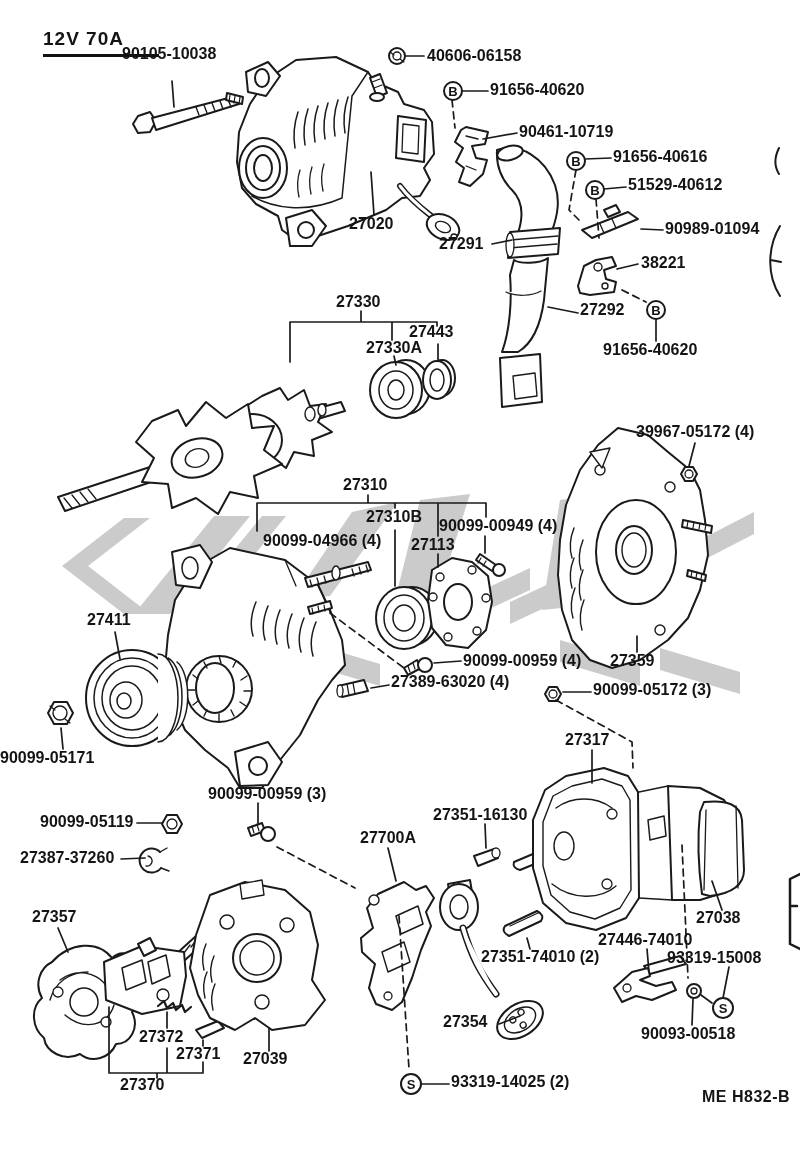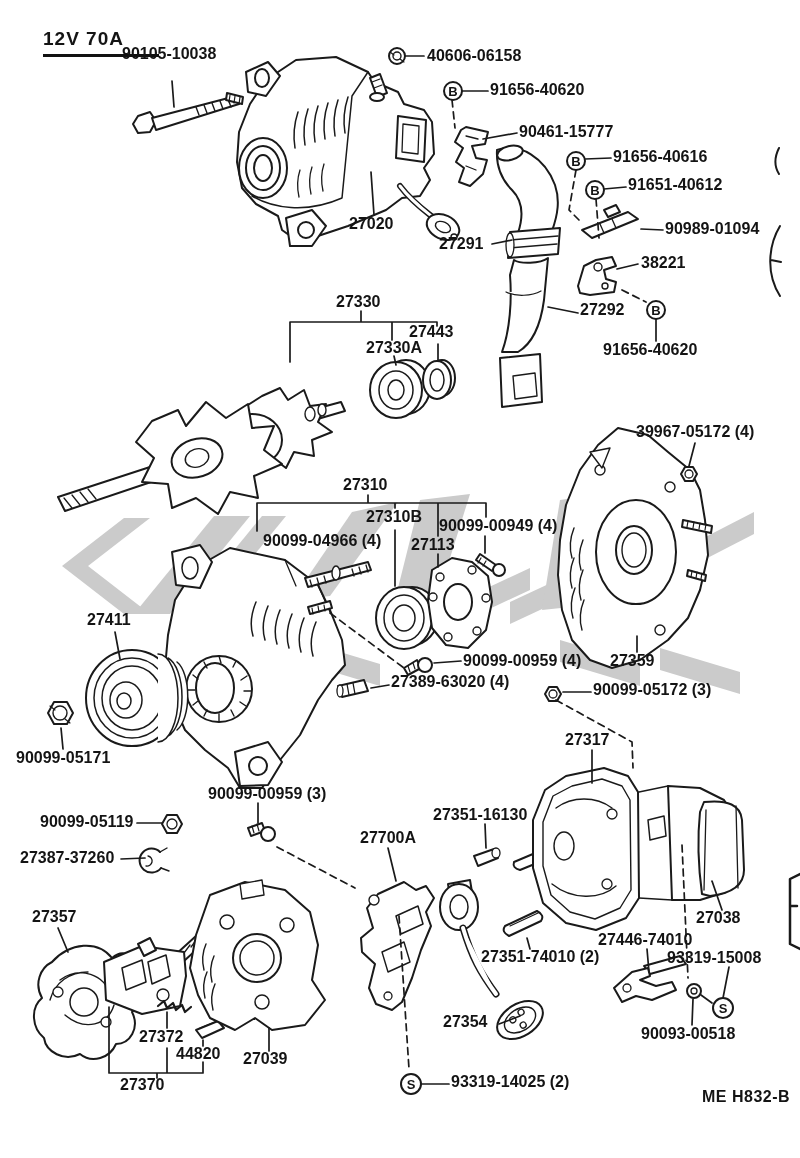--- a/index.html
+++ b/index.html
@@ -440,23 +440,23 @@
       <text x="723" y="1013" text-anchor="middle" font-size="13" font-weight="bold" fill="#141414" stroke="none">S</text>
     </g>
   </g>
 </svg>
 
 <div class="lbl title" style="left:43px;top:29px">12V 70A</div>
 
 <div class="lbl" style="left:122px;top:46px">90105-10038</div>
 <div class="lbl" style="left:427px;top:48px">40606-06158</div>
 <div class="lbl" style="left:490px;top:82px">91656-40620</div>
-<div class="lbl" style="left:519px;top:124px">90461-15777</div>
+<div class="lbl" style="left:519px;top:124px">90461-10719</div>
 <div class="lbl" style="left:613px;top:149px">91656-40616</div>
-<div class="lbl" style="left:628px;top:177px">91651-40612</div>
+<div class="lbl" style="left:628px;top:177px">51529-40612</div>
 <div class="lbl" style="left:665px;top:221px">90989-01094</div>
 <div class="lbl" style="left:641px;top:255px">38221</div>
 <div class="lbl" style="left:439px;top:236px">27291</div>
 <div class="lbl" style="left:349px;top:216px">27020</div>
 <div class="lbl" style="left:580px;top:302px">27292</div>
 <div class="lbl" style="left:603px;top:342px">91656-40620</div>
 <div class="lbl" style="left:336px;top:294px">27330</div>
 <div class="lbl" style="left:409px;top:324px">27443</div>
 <div class="lbl" style="left:366px;top:340px">27330A</div>
 <div class="lbl" style="left:636px;top:424px">39967-05172 (4)</div>
@@ -464,34 +464,34 @@
 <div class="lbl" style="left:366px;top:509px">27310B</div>
 <div class="lbl" style="left:263px;top:533px">90099-04966 (4)</div>
 <div class="lbl" style="left:439px;top:518px">90099-00949 (4)</div>
 <div class="lbl" style="left:411px;top:537px">27113</div>
 <div class="lbl" style="left:463px;top:653px">90099-00959 (4)</div>
 <div class="lbl" style="left:391px;top:674px">27389-63020 (4)</div>
 <div class="lbl" style="left:610px;top:653px">27359</div>
 <div class="lbl" style="left:593px;top:682px">90099-05172 (3)</div>
 <div class="lbl" style="left:565px;top:732px">27317</div>
 <div class="lbl" style="left:87px;top:612px">27411</div>
-<div class="lbl" style="left:16px;top:750px">90099-05171</div>
+<div class="lbl" style="left:0;top:750px">90099-05171</div>
 <div class="lbl" style="left:208px;top:786px">90099-00959 (3)</div>
 <div class="lbl" style="left:40px;top:814px">90099-05119</div>
 <div class="lbl" style="left:20px;top:850px">27387-37260</div>
 <div class="lbl" style="left:32px;top:909px">27357</div>
 <div class="lbl" style="left:360px;top:830px">27700A</div>
 <div class="lbl" style="left:433px;top:807px">27351-16130</div>
 <div class="lbl" style="left:481px;top:949px">27351-74010 (2)</div>
 <div class="lbl" style="left:598px;top:932px">27446-74010</div>
 <div class="lbl" style="left:667px;top:950px">93319-15008</div>
 <div class="lbl" style="left:696px;top:910px">27038</div>
 <div class="lbl" style="left:443px;top:1014px">27354</div>
 <div class="lbl" style="left:641px;top:1026px">90093-00518</div>
 <div class="lbl" style="left:139px;top:1029px">27372</div>
-<div class="lbl" style="left:176px;top:1046px">44820</div>
+<div class="lbl" style="left:176px;top:1046px">27371</div>
 <div class="lbl" style="left:243px;top:1051px">27039</div>
 <div class="lbl" style="left:120px;top:1077px">27370</div>
 <div class="lbl" style="left:451px;top:1074px">93319-14025 (2)</div>
 
 <div class="lbl sig" style="left:702px;top:1089px">ME H832-B</div>
 
 </div>
 
 </body></html>

